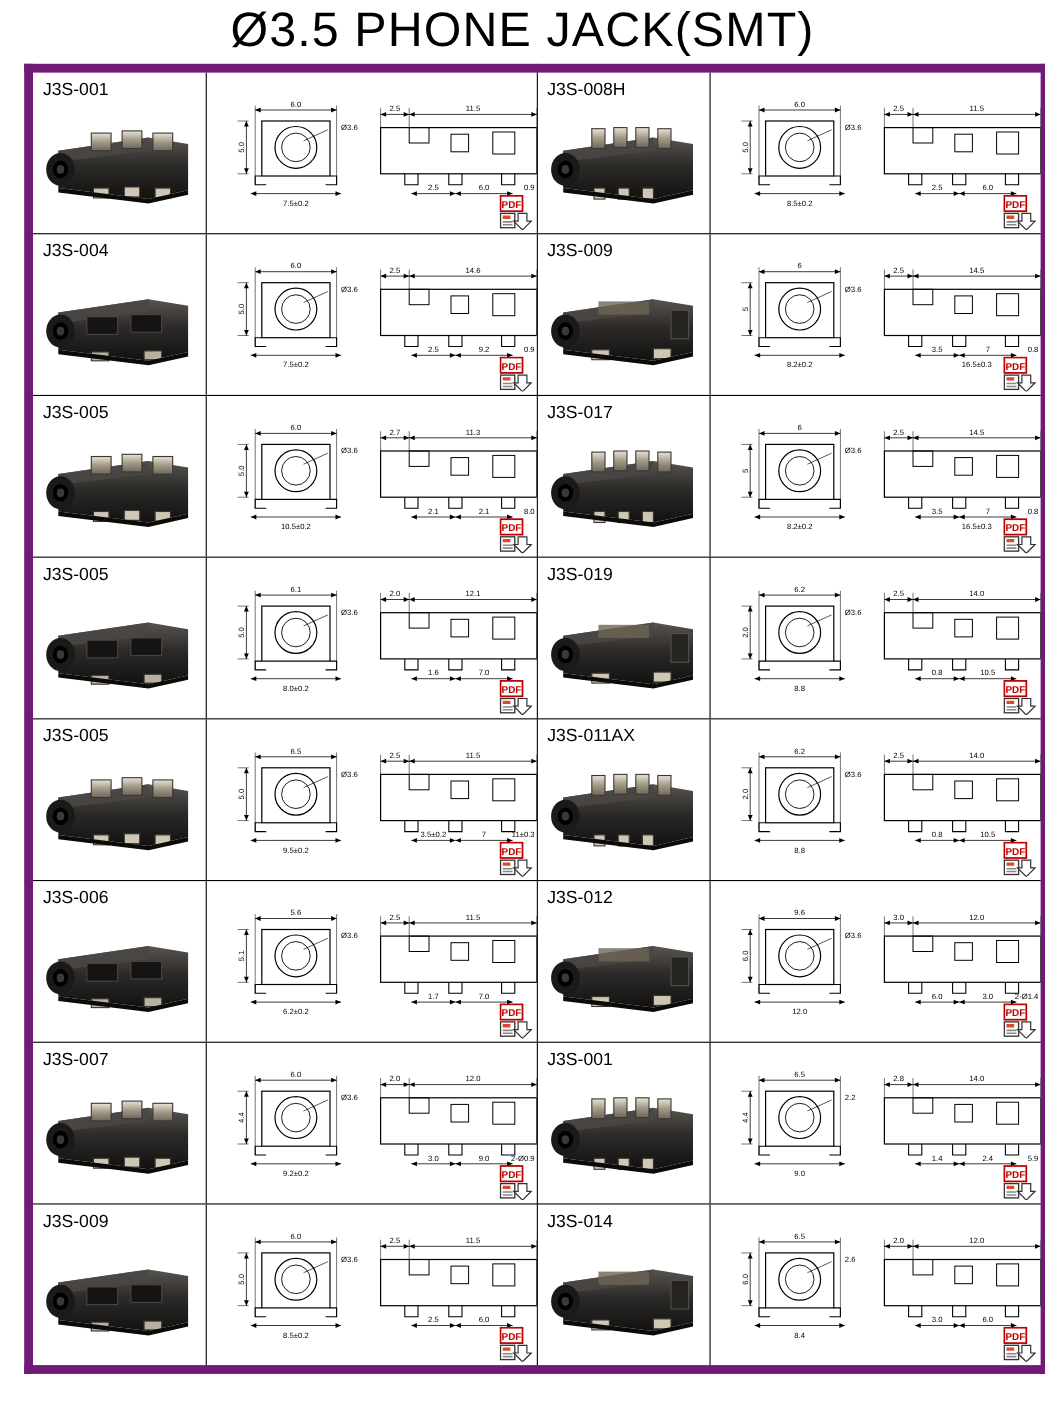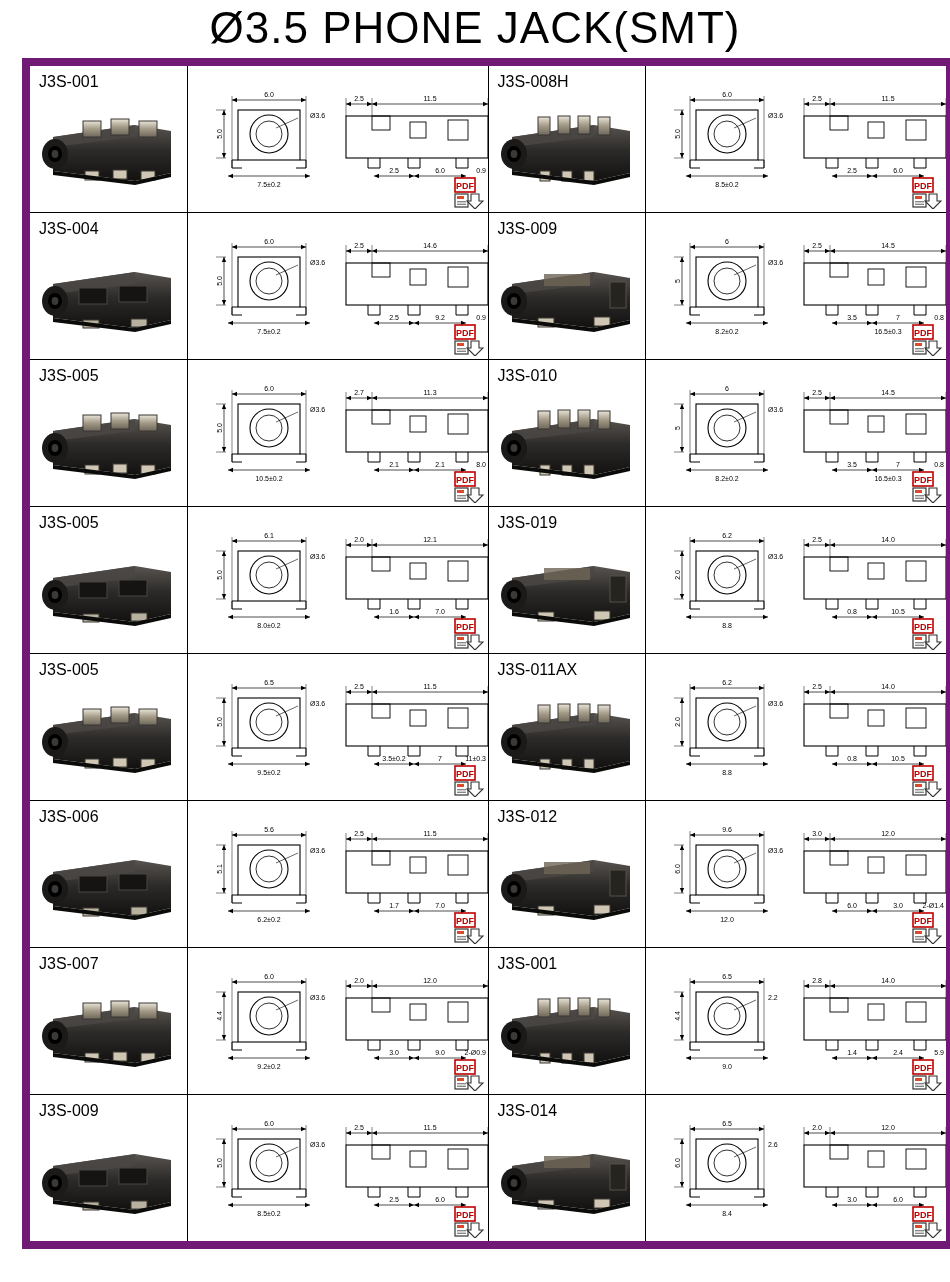--- a/index.html
+++ b/index.html
@@ -646,21 +646,21 @@
     <path d="M3 26.6 h9 v1.4 h-9 z" fill="#888"></path>
     <path d="M17 17 h8 v7 h4 l-8 8 l-8 -8 h4 z" fill="#ffffff" stroke="#333" stroke-width="1.1"></path>
   </svg>
                 </div>
         </div>
       </div>
           </td>
           <td>
       <div class="cell">
         <div class="photo-col">
-          <div class="part-label">J3S-010</div>
+          <div class="part-label">J3S-017</div>
           <div class="photo-wrap">
   <svg width="150" height="92" viewBox="0 0 150 92">
     <defs>
       <linearGradient id="g5" x1="0" y1="0" x2="0" y2="1">
         <stop offset="0%" stop-color="#585450"></stop>
         <stop offset="45%" stop-color="#2d2b29"></stop>
         <stop offset="100%" stop-color="#121110"></stop>
       </linearGradient>
       <linearGradient id="m5" x1="0" y1="0" x2="0" y2="1">
         <stop offset="0%" stop-color="#e8e4d8"></stop>

